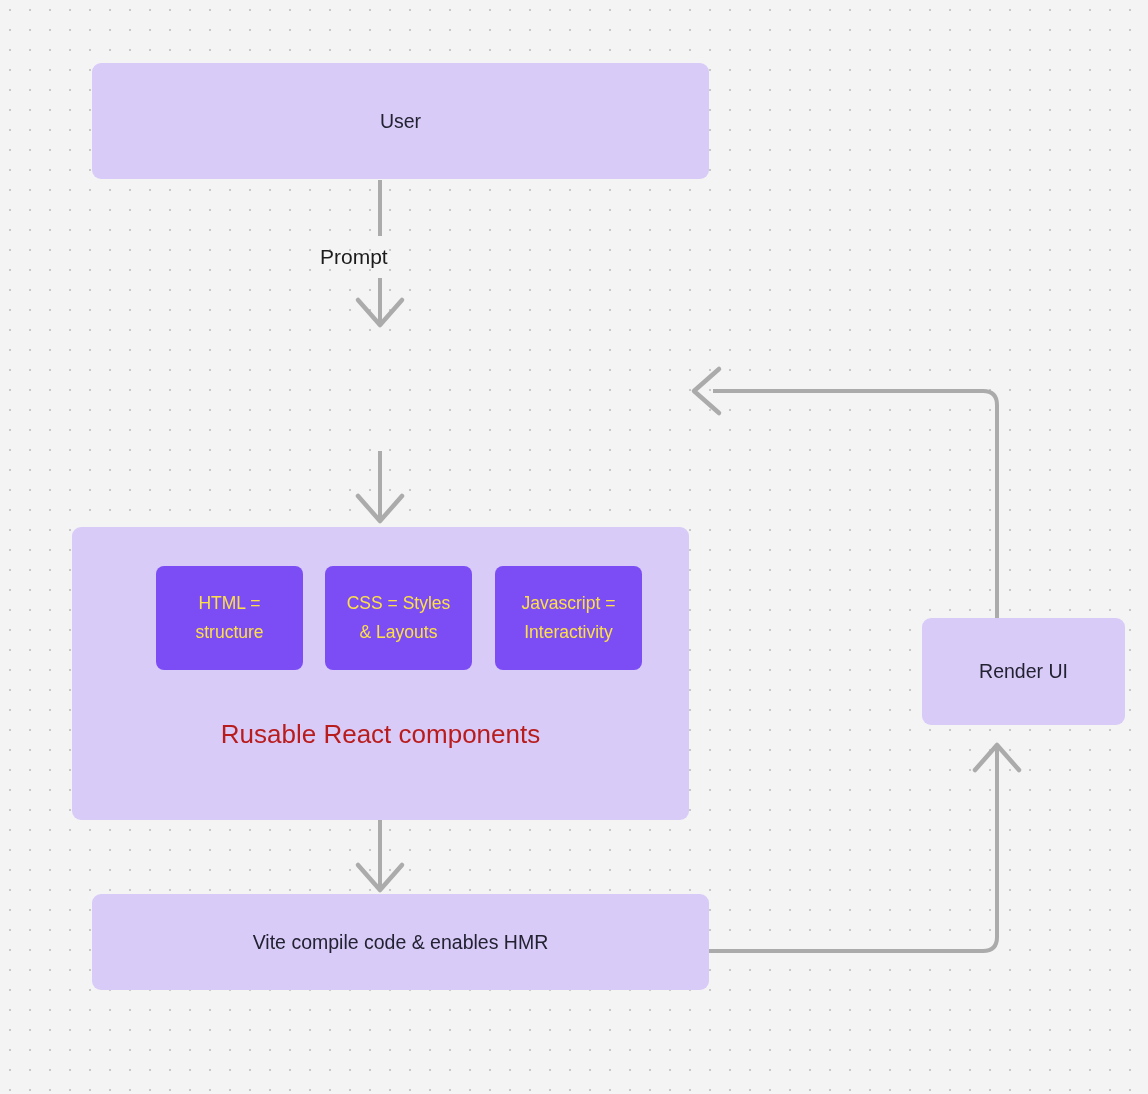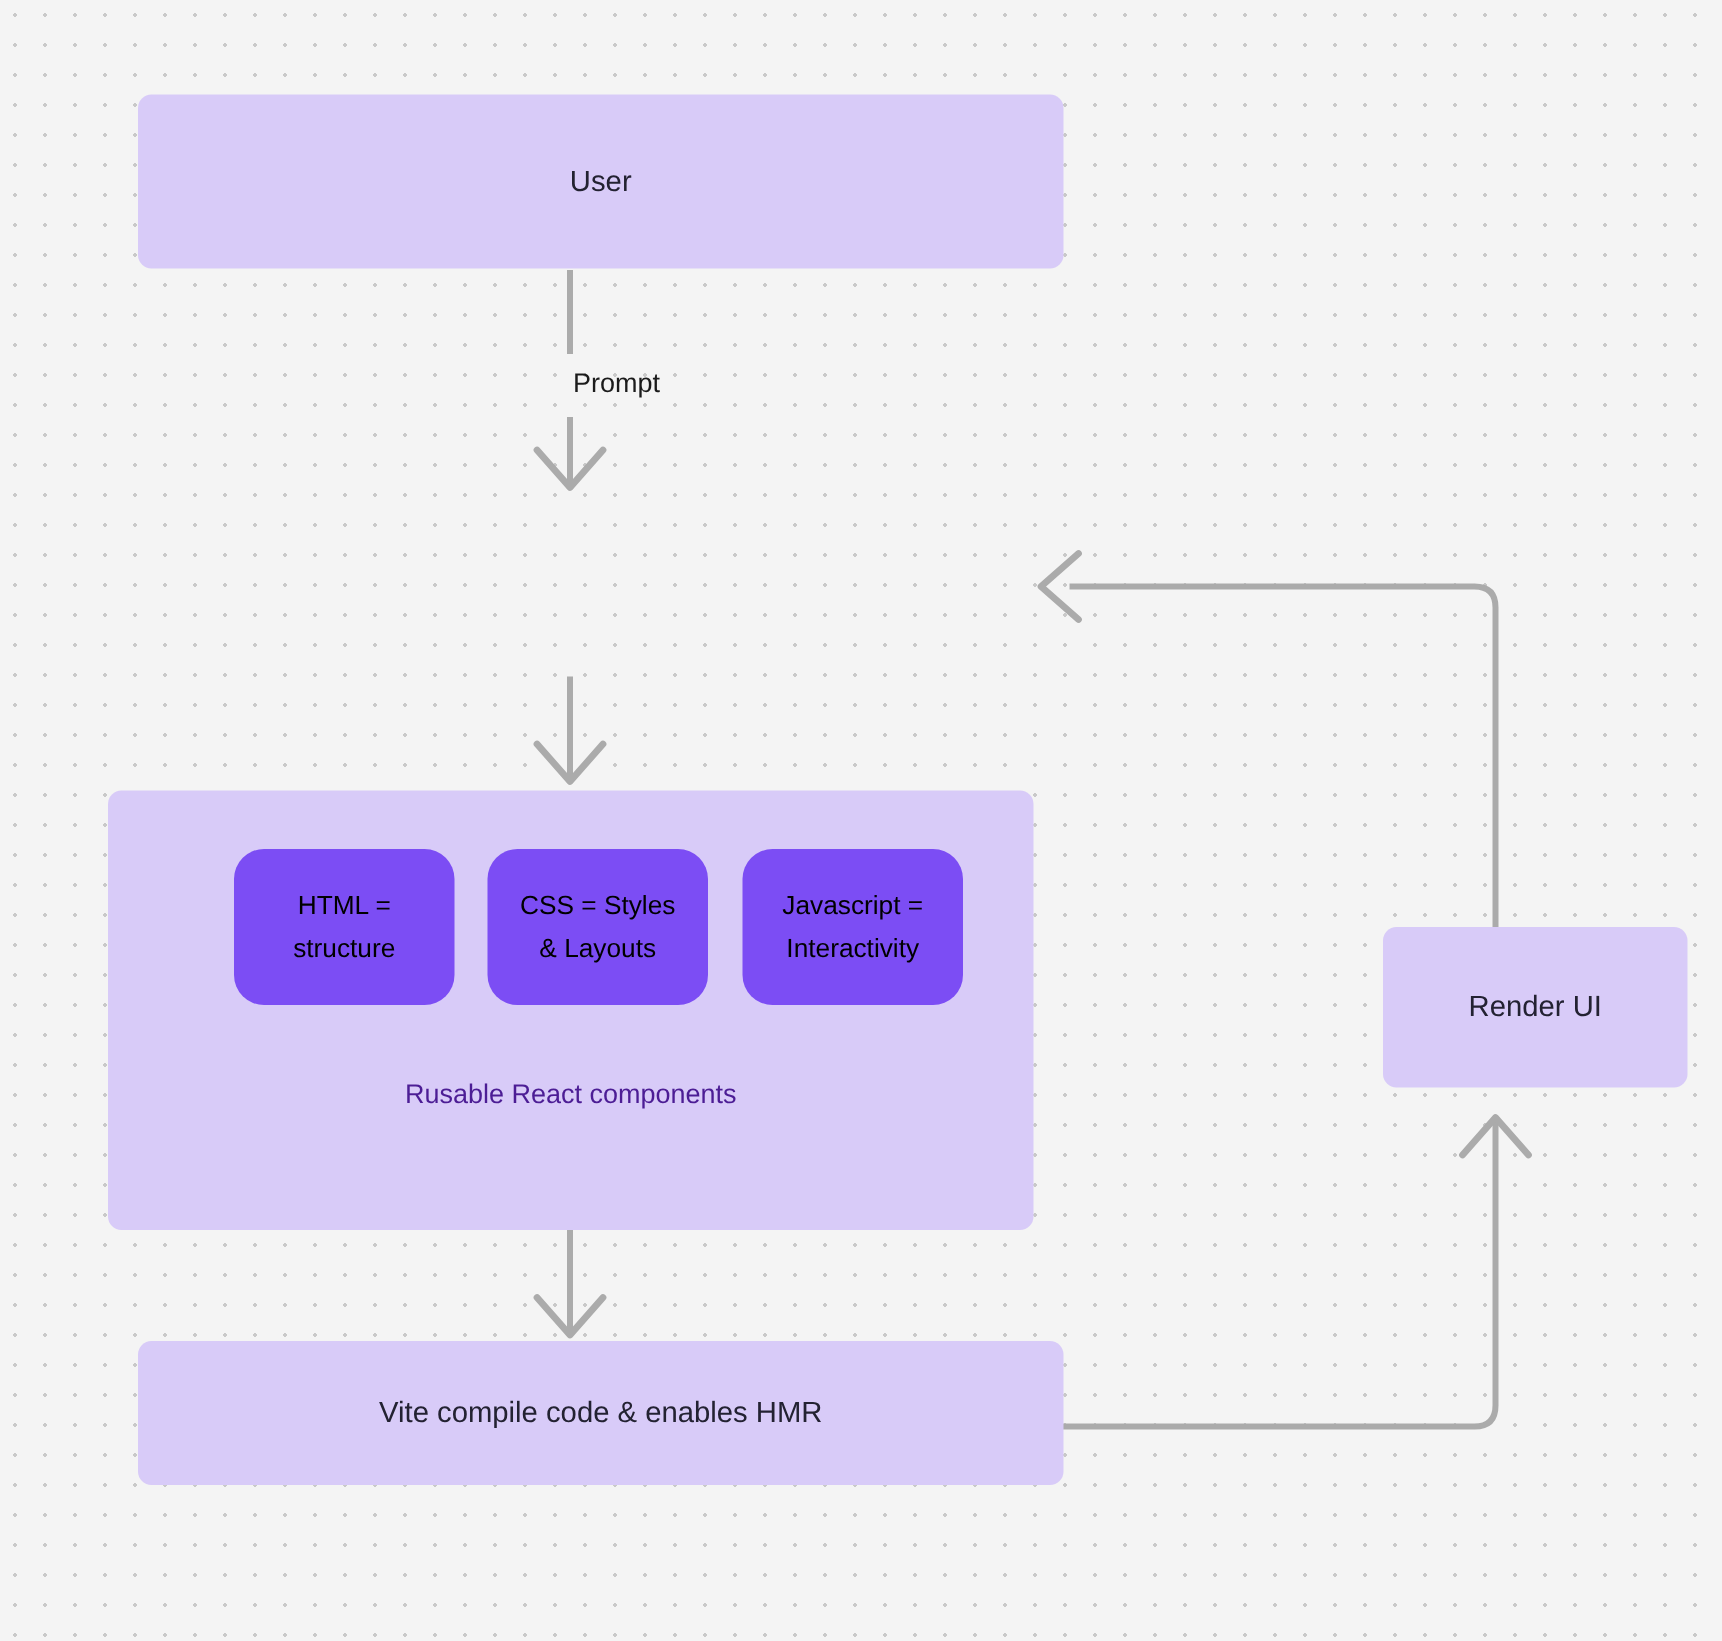--- a/index.html
+++ b/index.html
@@ -32,44 +32,44 @@
     margin-left: 20px;
   }
   .node-outer {
     background: #D8CBF8;
     color: #232232;
     font-size: 19.5px;
     line-height: 1.45;
   }
   .node-inner {
     background: #7C4DF4;
-    color: #000000;
+    color: #fde047;
     font-size: 17.5px;
     line-height: 1.65;
-    border-radius: 20px;
+    border-radius: 8px;
   }
   .node-group {
     position: absolute;
     box-sizing: border-box;
     background: #D8CBF8;
     border-radius: 9px;
   }
   .group-label {
     position: absolute;
     left: 0;
     right: 0;
     text-align: center;
-    color: #4c1d95;
-    font-size: 18px;
+    color: #b91c1c;
+    font-size: 26px;
   }
   .edge-label {
     position: absolute;
     color: #1B1B1B;
-    font-size: 18px;
-    text-align: right;
+    font-size: 21px;
+    text-align: left;
     background: transparent;
   }
   svg.conn {
     position: absolute;
     left: 0;
     top: 0;
     width: 1148px;
     height: 1094px;
     overflow: visible;
     pointer-events: none;

